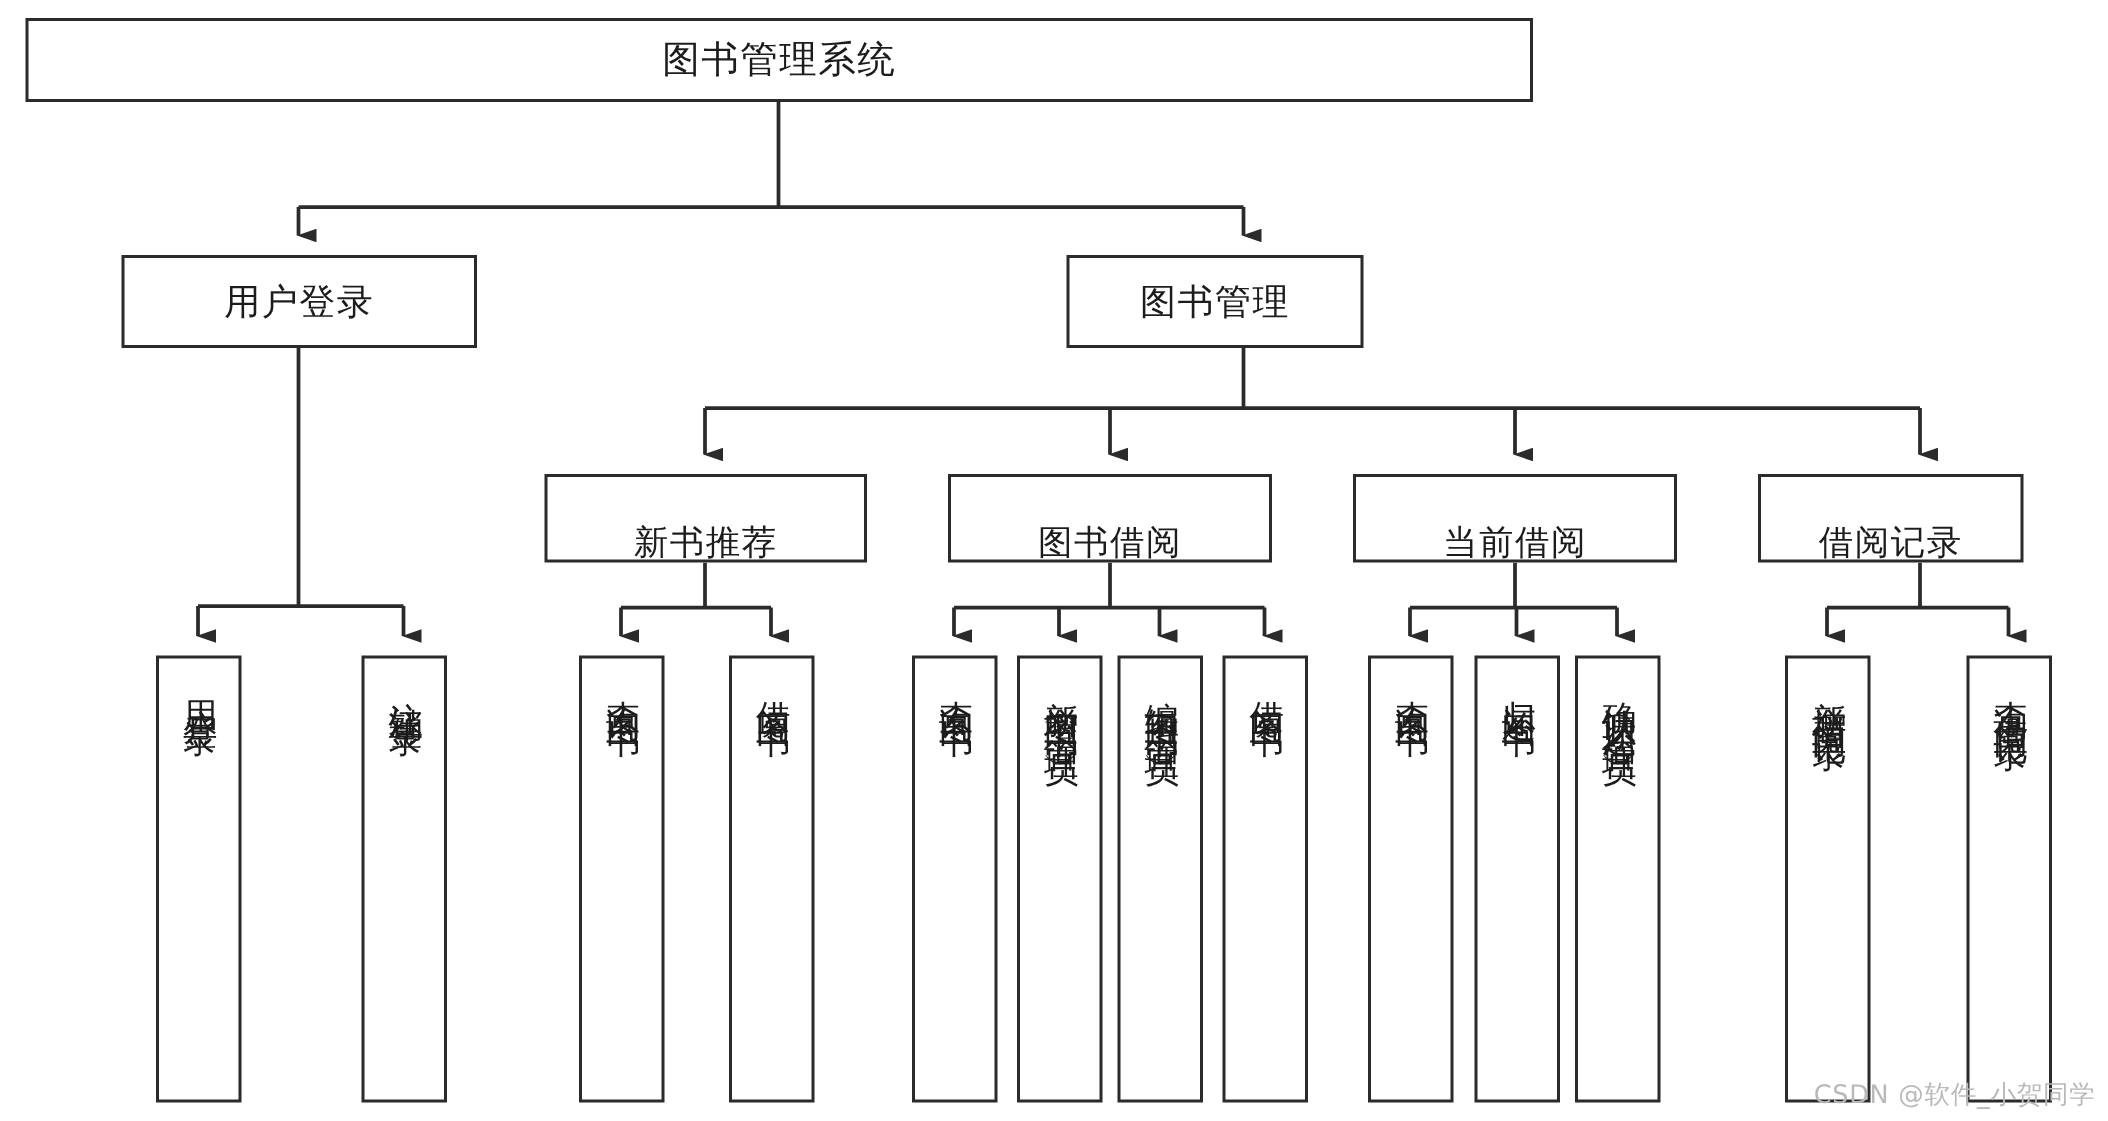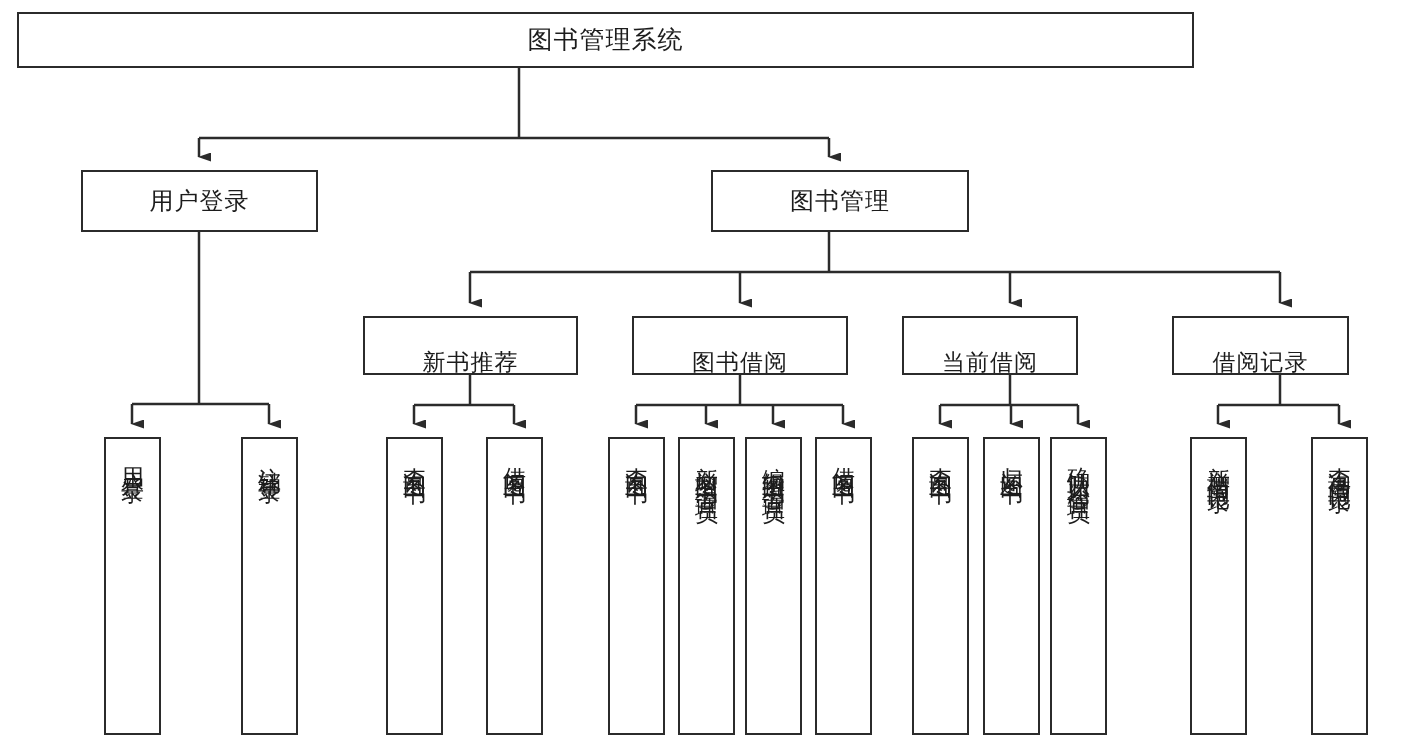--- a/index.html
+++ b/index.html
@@ -115,36 +115,36 @@
         <line x1="1011" y1="405" x2="1011" y2="424" marker-end="url(#arrowhead)"></line>
         <line x1="1078" y1="405" x2="1078" y2="424" marker-end="url(#arrowhead)"></line>
         <line x1="1280" y1="375" x2="1280" y2="405"></line>
         <line x1="1218" y1="405" x2="1339" y2="405"></line>
         <line x1="1218" y1="405" x2="1218" y2="424" marker-end="url(#arrowhead)"></line>
         <line x1="1339" y1="405" x2="1339" y2="424" marker-end="url(#arrowhead)"></line>
       </g>
   </svg>
 
   <div id="nodes-layer">
-      <div class="node node-root" style="left: 17px; top: 12px; width: 1177px; height: 56px;">
+      <div class="node node-root" style="left: 17px; top: 12px; width: 1005px; height: 56px;">
         <span class="label">图书管理系统</span>
       </div>
       <div class="node node-l2" style="left: 81px; top: 170px; width: 237px; height: 62px;">
         <span class="label">用户登录</span>
       </div>
-      <div class="node node-l2" style="left: 711px; top: 170px; width: 258px; height: 62px;">
+      <div class="node node-l2" style="left: 711px; top: 170px; width: 198px; height: 62px;">
         <span class="label">图书管理</span>
       </div>
       <div class="node node-l3" style="left: 363px; top: 316px; width: 215px; height: 59px;">
         <span class="label">新书推荐</span>
       </div>
       <div class="node node-l3" style="left: 632px; top: 316px; width: 216px; height: 59px; text-align: center;">
         <span class="label">图书借阅</span>
       </div>
-      <div class="node node-l3" style="left: 902px; top: 316px; width: 176px; height: 59px;">
+      <div class="node node-l3" style="left: 902px; top: 316px; width: 216px; height: 59px;">
         <span class="label">当前借阅</span>
       </div>
       <div class="node node-l3" style="left: 1172px; top: 316px; width: 177px; height: 59px;">
         <span class="label">借阅记录</span>
       </div>
       <div class="node node-leaf" style="left: 104px; top: 437px; width: 57px; height: 298px;">
         <span class="label">用户登录</span>
       </div>
       <div class="node node-leaf" style="left: 241px; top: 437px; width: 57px; height: 298px;">
         <span class="label">注销登录</span>
@@ -177,13 +177,14 @@
         <span class="label">确认归还（管理员）</span>
       </div>
       <div class="node node-leaf" style="left: 1190px; top: 437px; width: 57px; height: 298px;">
         <span class="label">新增借阅记录</span>
       </div>
       <div class="node node-leaf" style="left: 1311px; top: 437px; width: 57px; height: 298px;">
         <span class="label">查询借阅记录</span>
       </div>
     </div>
 
+  <div class="watermark">CSDN @软件_小贺同学</div>
 </div>
 
 </body></html>

